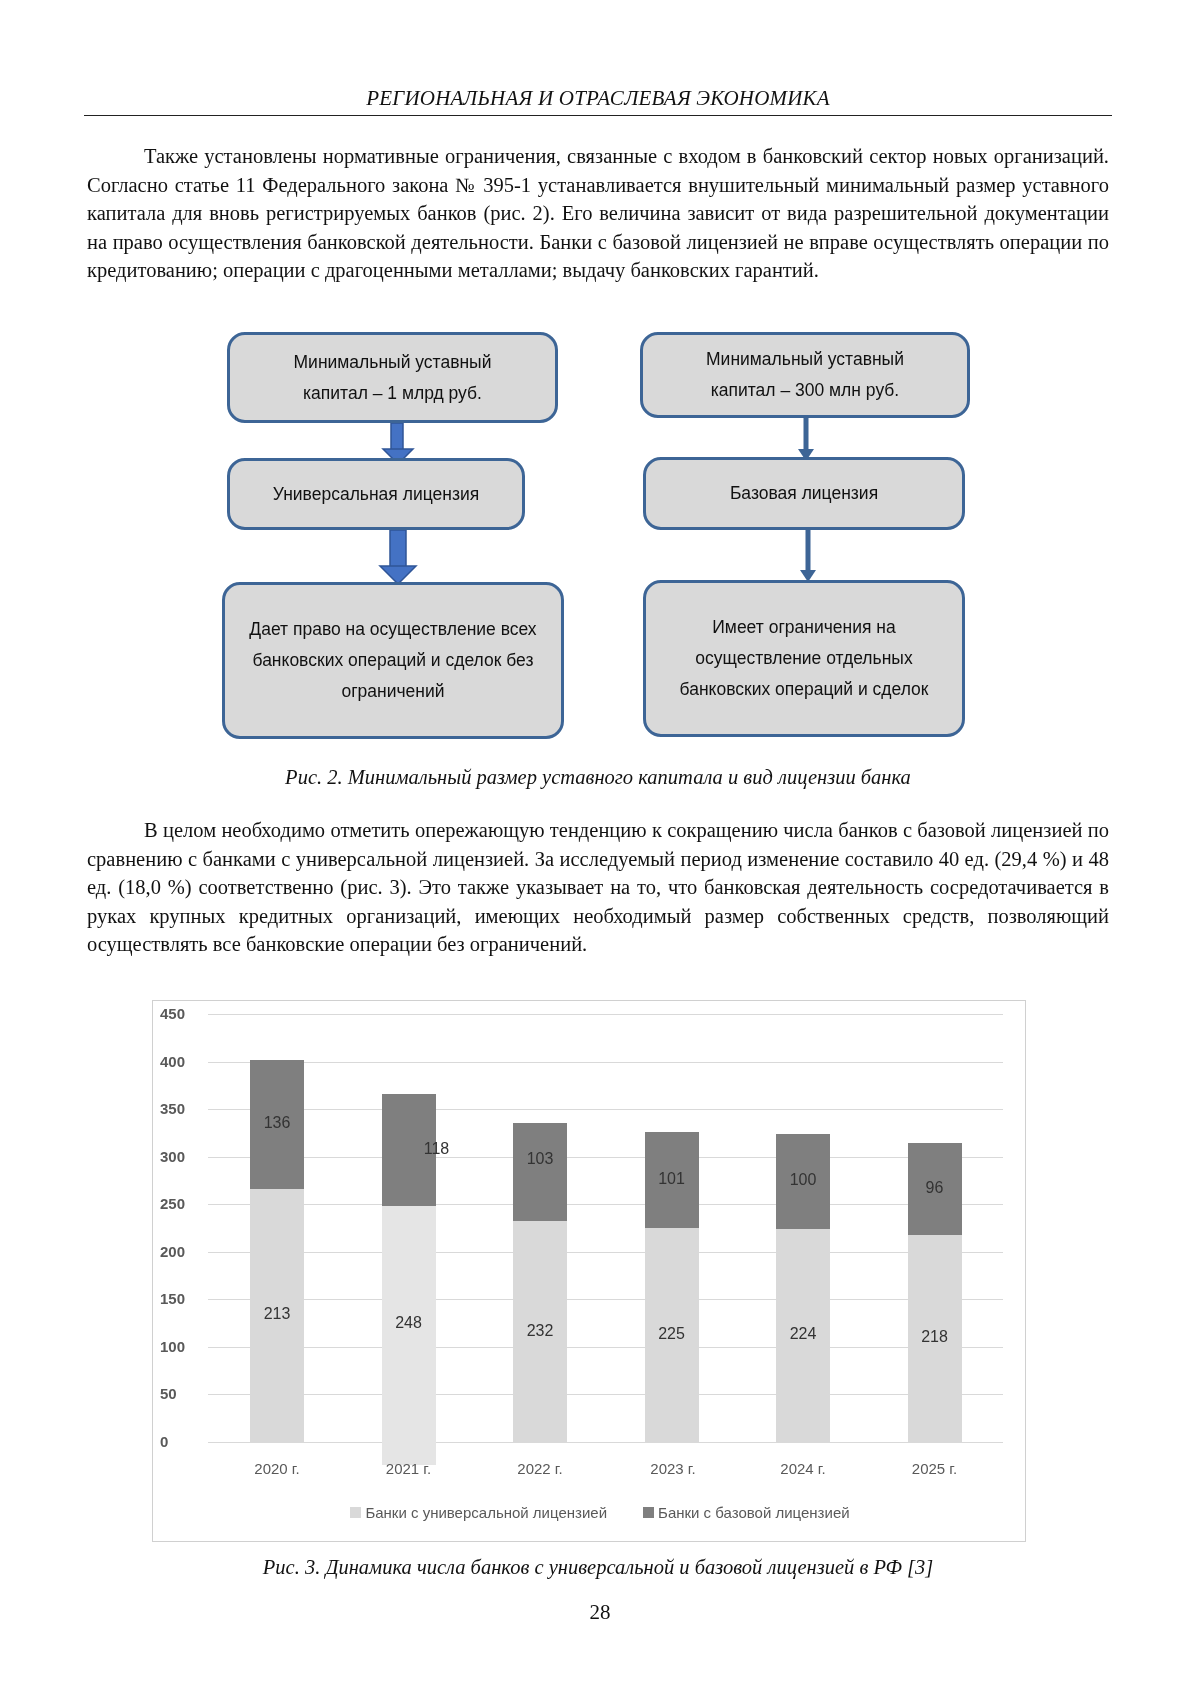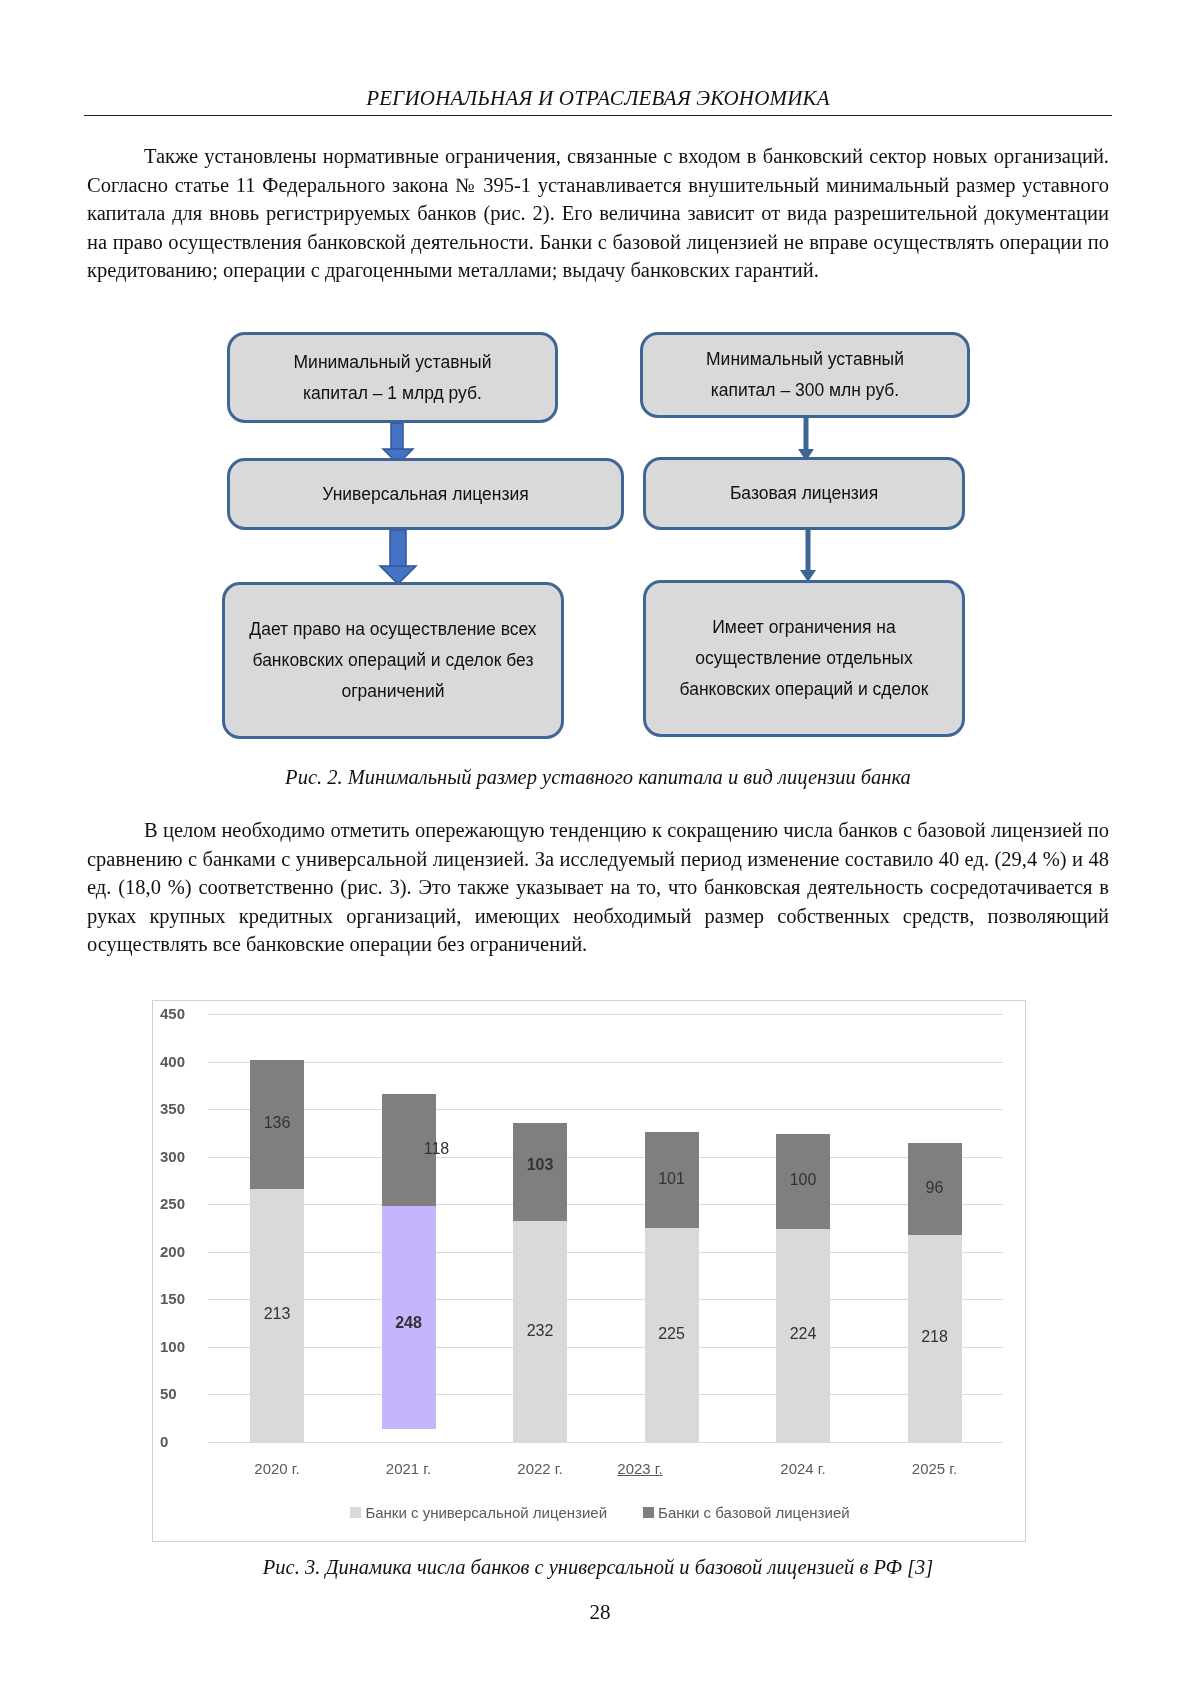--- a/index.html
+++ b/index.html
@@ -49,21 +49,21 @@
   <svg class="arrow-thick" style="left:378px; top:423px;" width="40" height="42">
     <rect x="13" y="0" width="12" height="28" fill="#4472c4" stroke="#2f5597" stroke-width="1.5"></rect>
     <polygon points="5,26 35,26 20,41" fill="#4472c4" stroke="#2f5597" stroke-width="1.5"></polygon>
   </svg>
 
   <svg class="arrow-thick" style="left:796px; top:417px;" width="20" height="44">
     <rect x="7.5" y="0" width="5" height="34" fill="#3d6596"></rect>
     <polygon points="2,32 18,32 10,44" fill="#3d6596"></polygon>
   </svg>
 
-  <div class="box" style="left:227px; top:458px; width:397px; height:72px;">
+  <div class="box" style="left:227px; top:458px; width:298px; height:72px;">
       <span>Универсальная лицензия</span>
     </div>
   <div class="box" style="left:643px; top:457px; width:322px; height:73px;">
       <span>Базовая лицензия</span>
     </div>
 
   <svg class="arrow-thick" style="left:376px; top:530px;" width="44" height="55">
     <rect x="14" y="0" width="16" height="38" fill="#4472c4" stroke="#2f5597" stroke-width="1.5"></rect>
     <polygon points="4,36 40,36 22,54" fill="#4472c4" stroke="#2f5597" stroke-width="1.5"></polygon>
   </svg>
@@ -113,43 +113,43 @@
       </div>
       <div class="seg-univ" style="top: 129.351px; height: 252.996px; background: rgb(217, 217, 217);">
         <div class="dlabel" style="top: 116.498px;">213</div>
       </div>
     </div>
     <div class="xtick" style="left: 227px; top: 1460px;">2020 г.</div>
     <div class="bar" style="left: 381.5px; top: 1093.89px; height: 348.107px;">
       <div class="seg-base" style="top: 0px; height: 112.231px; background: rgb(127, 127, 127);">
         <div class="dlabel" style="top: 46.1156px; margin-left: 28px;">118</div>
       </div>
-      <div class="seg-univ" style="top: 112.231px; height: 223px; background: #c4b5fd; font-weight: bold;">
+      <div class="seg-univ" style="top: 112.231px; height: 259px; background: #e5e5e5;">
         <div class="dlabel" style="top: 107.938px;">248</div>
       </div>
     </div>
     <div class="xtick" style="left: 358.5px; top: 1460px;">2021 г.</div>
     <div class="bar" style="left: 513px; top: 1123.38px; height: 318.622px;">
       <div class="seg-base" style="top: 0px; height: 97.9644px; background: rgb(127, 127, 127);">
-        <div class="dlabel" style="top: 33px; font-weight: bold;">103</div>
+        <div class="dlabel" style="top: 27px;">103</div>
       </div>
       <div class="seg-univ" style="top: 97.9644px; height: 220.658px; background: rgb(217, 217, 217);">
         <div class="dlabel" style="top: 100.329px;">232</div>
       </div>
     </div>
     <div class="xtick" style="left: 490px; top: 1460px;">2022 г.</div>
     <div class="bar" style="left: 644.5px; top: 1131.94px; height: 310.062px;">
       <div class="seg-base" style="top: 0px; height: 96.0622px; background: rgb(127, 127, 127);">
         <div class="dlabel" style="top: 38.0311px;">101</div>
       </div>
       <div class="seg-univ" style="top: 96.0622px; height: 214px; background: rgb(217, 217, 217);">
         <div class="dlabel" style="top: 97px;">225</div>
       </div>
     </div>
-    <div class="xtick" style="left: 590px; top: 1460px; text-decoration: underline;">2023 г.</div>
+    <div class="xtick" style="left: 623px; top: 1460px;">2023 г.</div>
     <div class="bar" style="left: 776px; top: 1133.84px; height: 308.16px;">
       <div class="seg-base" style="top: 0px; height: 95.1111px; background: rgb(127, 127, 127);">
         <div class="dlabel" style="top: 37.5556px;">100</div>
       </div>
       <div class="seg-univ" style="top: 95.1111px; height: 213.049px; background: rgb(217, 217, 217);">
         <div class="dlabel" style="top: 96.5244px;">224</div>
       </div>
     </div>
     <div class="xtick" style="left: 753px; top: 1460px;">2024 г.</div>
     <div class="bar" style="left: 907.5px; top: 1143.35px; height: 257px;">

